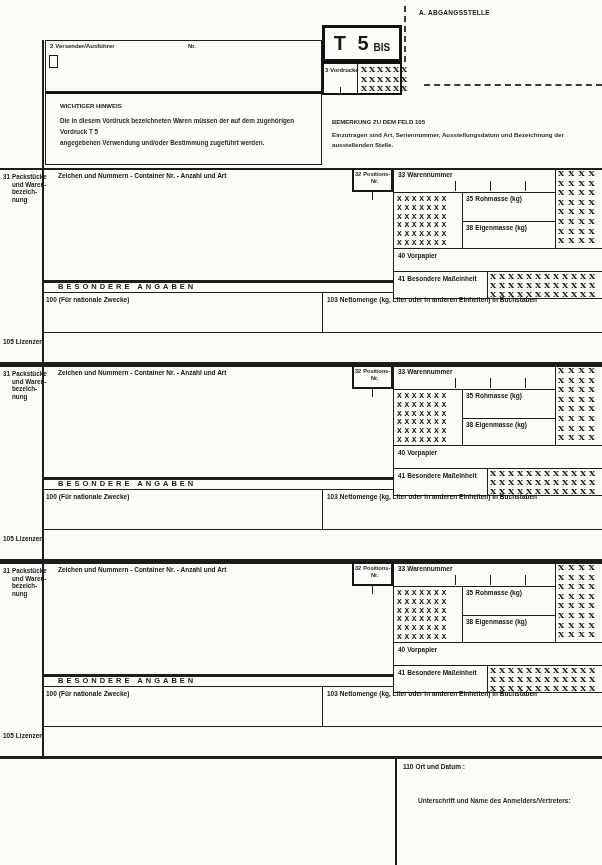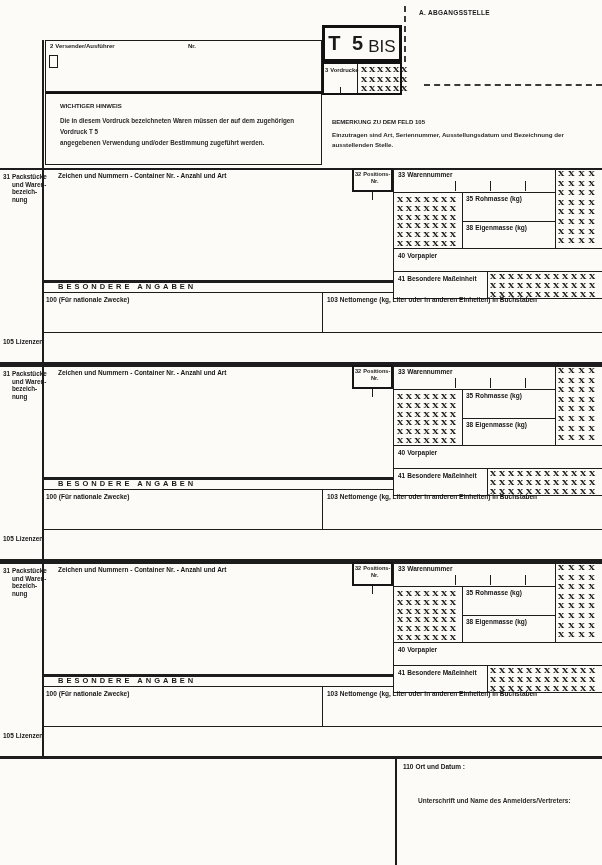--- a/index.html
+++ b/index.html
@@ -16,21 +16,21 @@
   .ec-title{left:46px;top:26px;font-size:11px;font-weight:bold;letter-spacing:.4px;}
   .box2{left:45px;top:40px;width:277px;height:52px;border:1.5px solid #1b1b1b;}
   .box2-label{position:absolute;left:4px;top:2px;font-size:6px;font-weight:bold;}
   .box2-nr{position:absolute;left:142px;top:2px;font-size:6px;font-weight:bold;}
   .box2-square{position:absolute;left:3px;top:14px;width:9px;height:13px;border:1.5px solid #1b1b1b;}
   .noticebox{left:45px;top:92px;width:277px;height:73px;border:1px solid #1b1b1b;border-top:2.5px solid #111;}
   .notice-title{position:absolute;left:14px;top:9px;font-size:6px;font-weight:bold;}
   .notice-text{position:absolute;left:14px;top:21px;width:252px;font-size:6.3px;line-height:11px;font-weight:bold;color:#2a2a2a;}
   .t5box{left:322px;top:25px;width:80px;height:37px;border:3px solid #111;display:flex;align-items:center;justify-content:center;}
   .t5main{font-size:20px;font-weight:bold;letter-spacing:3px;}
-  .t5suf{font-size:17px;font-weight:normal;margin-left:2px;margin-top:7px;}
+  .t5suf{font-size:10px;font-weight:bold;margin-left:2px;margin-top:7px;}
   .box3{left:322px;top:62px;width:80px;height:33px;border:2px solid #111;display:flex;}
   .box3-label{width:34px;border-right:1px solid #1b1b1b;font-size:5.8px;font-weight:bold;padding:3px 1px;position:relative;}
   .box3-tick{position:absolute;left:16px;bottom:-1px;width:1px;height:7px;background:#1b1b1b;}
   .box3-x{flex:1;padding:1px 0 0 3px;}
   .box3-x .xs{letter-spacing:1.8px;line-height:9.5px;display:block;}
   .dash-v{left:404px;top:6px;height:56px;width:0;border-left:2px dashed #3a3a3a;}
   .dash-h{left:424px;top:84px;width:178px;height:0;border-top:2px dashed #3a3a3a;}
   .abgang{left:419px;top:9px;font-size:6.5px;font-weight:bold;letter-spacing:.3px;}
   .kontroll{left:320px;top:88px;width:278px;border-top:3px solid #111;border-bottom:2px solid #111;
             text-align:center;font-size:11.5px;font-weight:bold;padding:4px 0 3px;letter-spacing:.3px;}
@@ -43,21 +43,21 @@
   .s-31{position:absolute;left:3px;top:5px;width:39px;display:flex;font-size:6.3px;line-height:7.6px;font-weight:bold;}
   .s-31 .lines div{white-space:nowrap;}
   .s-marks{position:absolute;left:58px;top:4px;}
   .s-b32{position:absolute;left:352px;top:0;width:41px;height:24px;border:2px solid #161616;font-size:5.6px;font-weight:bold;line-height:7px;padding:1px 1px;}
   .s-b32 .l2{padding-left:16px;}
   .s-b33{position:absolute;left:398px;top:3px;}
   .tick{width:1px;}
   .s-xcol{position:absolute;left:558px;top:1px;width:42px;}
   .s-xcol .xs{display:block;letter-spacing:4px;line-height:9.6px;}
   .s-xblk{position:absolute;left:397px;top:27px;width:64px;}
-  .s-xblk .xs{display:block;letter-spacing:2.6px;line-height:8.8px;}
+  .s-xblk .xs{display:block;letter-spacing:2.6px;line-height:8.8px;font-family:Liberation Mono, monospace;}
   .s-b35{position:absolute;left:466px;top:27px;}
   .s-b38{position:absolute;left:466px;top:56px;}
   .s-b40{position:absolute;left:398px;top:84px;}
   .s-b41{position:absolute;left:398px;top:107px;}
   .s-x41{position:absolute;left:490px;top:104px;width:112px;}
   .s-x41 .xs{display:block;letter-spacing:2.8px;line-height:9px;}
   .s-special{position:absolute;left:58px;top:114px;font-size:7.5px;font-weight:bold;letter-spacing:3px;white-space:nowrap;}
   .s-100{position:absolute;left:46px;top:128px;}
   .s-103{position:absolute;left:327px;top:128px;}
   .s-105{position:absolute;left:3px;top:170px;}

